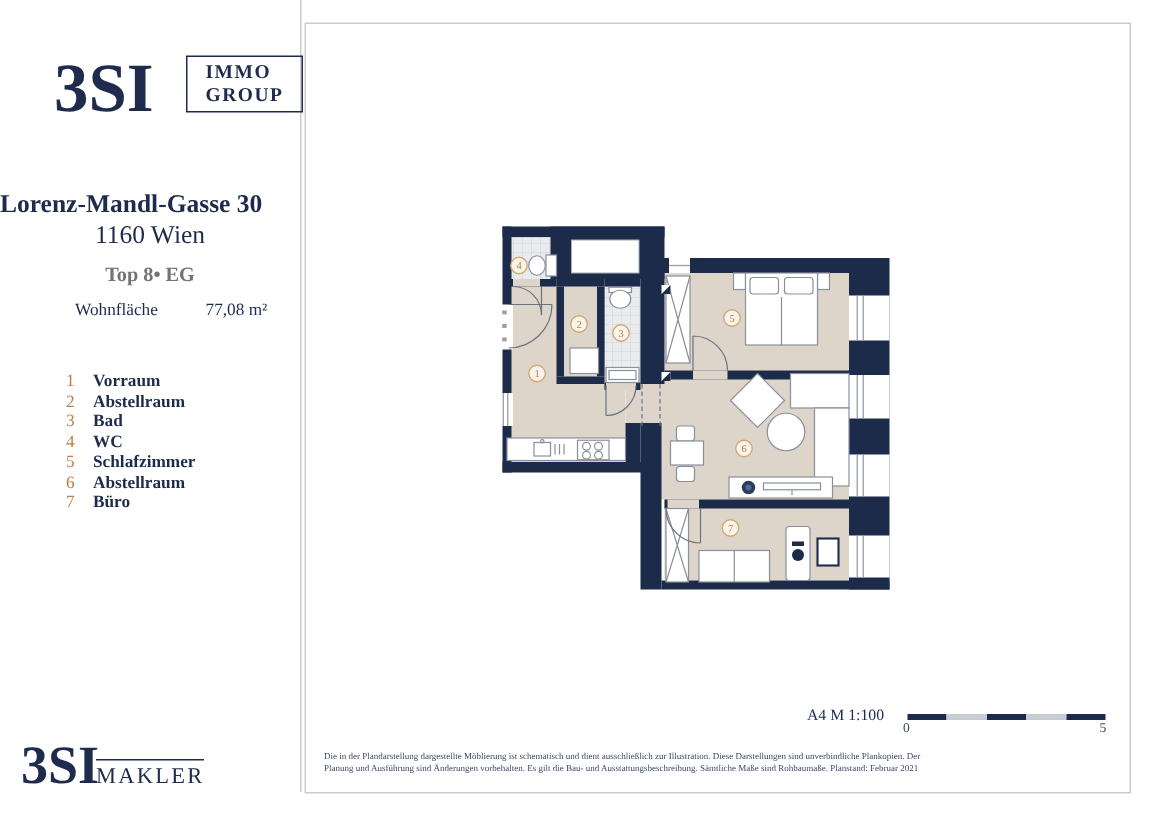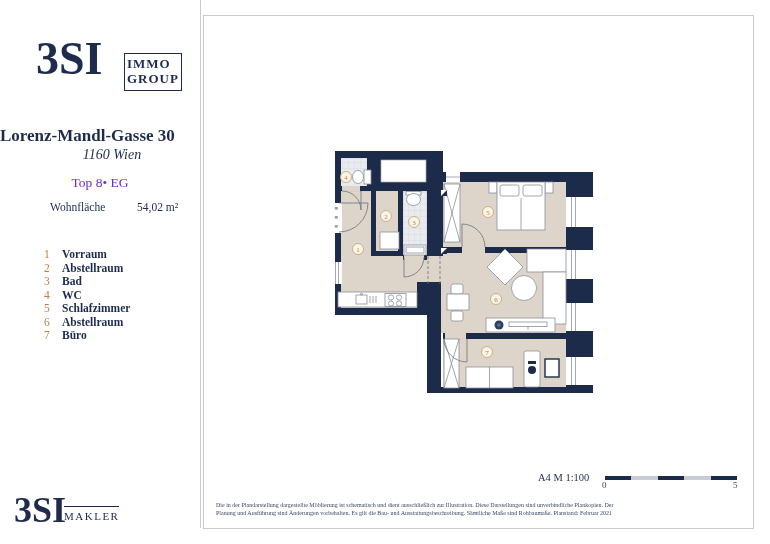--- a/index.html
+++ b/index.html
@@ -2,26 +2,26 @@
 <html><head>
 <meta charset="utf-8">
 <style>
   html,body{margin:0;padding:0;background:#fff;}
   .page{position:relative;width:770px;height:544px;background:#ffffff;overflow:hidden;
         font-family:"Liberation Serif",serif;color:#1e2b4d;}
   .vline{position:absolute;left:200px;top:0;width:1px;height:528px;background:#cbcbcb;}
   .planbox{position:absolute;left:203px;top:15px;width:549px;height:512px;border:1px solid #cbcbcb;}
   
   .logo3si{position:absolute;left:36px;top:36px;font-size:46px;font-weight:bold;line-height:1;letter-spacing:0px;color:#1e2b4d;}
-  .logobox{position:absolute;left:124px;top:53px;border:1.5px solid #1e2b4d;padding:3px 2px;
+  .logobox{position:absolute;left:124px;top:37px;border:1.5px solid #1e2b4d;padding:3px 12px;
            font-size:13px;font-weight:bold;line-height:1.15;letter-spacing:1px;color:#1e2b4d;}
   
   .title{position:absolute;left:0;top:126px;width:200px;text-align:left;font-size:17px;font-weight:bold;}
-  .city{position:absolute;left:12px;top:147px;width:200px;text-align:center;font-size:14px;font-style:italic;}
-  .unit{position:absolute;left:0;top:175px;width:200px;text-align:center;font-size:13.5px;font-weight:normal;color:#6d28d9;}
+  .city{position:absolute;left:0;top:147px;width:200px;text-align:center;font-size:17px;}
+  .unit{position:absolute;left:0;top:175px;width:200px;text-align:center;font-size:13.5px;font-weight:bold;color:#737373;}
   .arealbl{position:absolute;left:50px;top:201px;font-size:11.5px;}
   .areaval{position:absolute;left:137px;top:201px;font-size:11.5px;}
   
   .roomlist{position:absolute;left:44px;top:248px;font-size:11.5px;}
   .roomrow{display:flex;height:13.5px;line-height:13.5px;}
   .roomnum{width:18px;color:#b97f45;}
   .roomname{color:#1e2b4d;font-weight:bold;}
   
   .plansvg{position:absolute;left:330px;top:145px;}
   .wall{fill:#1c2b49;}
@@ -35,42 +35,42 @@
   
   .scalenote{position:absolute;left:538px;top:472px;font-size:10.5px;}
   .scalebar{position:absolute;left:605px;top:476px;width:132px;height:4px;display:flex;}
   .scalebar div{height:4px;}
   .sb-d{background:#1c2b49;width:26.4px;}
   .sb-l{background:#c8cdd4;width:26.4px;}
   .sb0{position:absolute;left:602px;top:480px;font-size:9px;color:#3c4a63;}
   .sb5{position:absolute;left:733px;top:480px;font-size:9px;color:#3c4a63;}
   .flogo{position:absolute;left:14px;top:492px;font-size:36px;font-weight:bold;line-height:1;color:#1e2b4d;}
   .fmakler{position:absolute;left:64px;top:506px;border-top:1.5px solid #1e2b4d;padding-top:3px;
-           font-size:11px;letter-spacing:1.5px;color:#1e2b4d;}
+           font-size:15px;letter-spacing:1.5px;color:#1e2b4d;}
   .disclaimer{position:absolute;left:216px;top:501px;width:402px;font-size:6px;line-height:1.4;color:#3c4a63;}
 </style>
 </head>
 <body>
 
 <div class="page">
 
   <div class="vline"></div>
   <div class="planbox"></div>
 
   <div class="logo3si">3SI</div>
   <div class="logobox">
     <div>IMMO</div>
     <div>GROUP</div>
   </div>
 
   <div class="title">Lorenz-Mandl-Gasse 30</div>
   <div class="city">1160 Wien</div>
   <div class="unit">Top 8• EG</div>
   <div class="arealbl">Wohnfläche</div>
-  <div class="areaval">54,02 m²</div>
+  <div class="areaval">77,08 m²</div>
 
   <div class="roomlist">
     <div class="roomrow">
         <span class="roomnum">1</span>
         <span class="roomname">Vorraum</span>
       </div>
     <div class="roomrow">
         <span class="roomnum">2</span>
         <span class="roomname">Abstellraum</span>
       </div>

